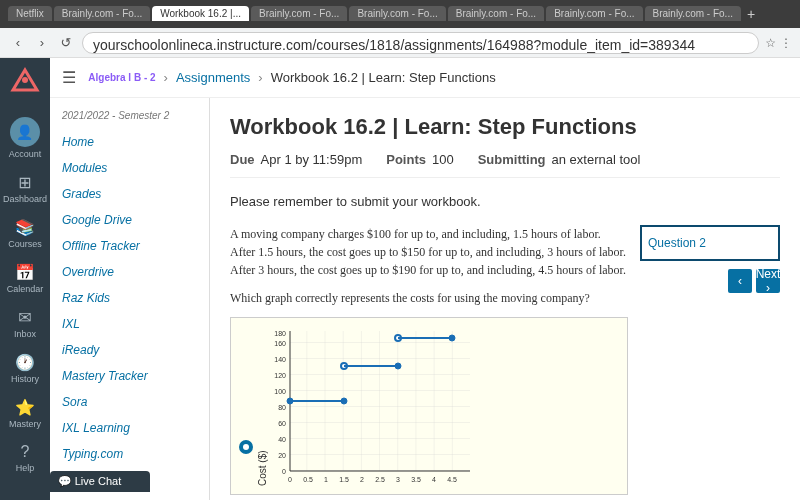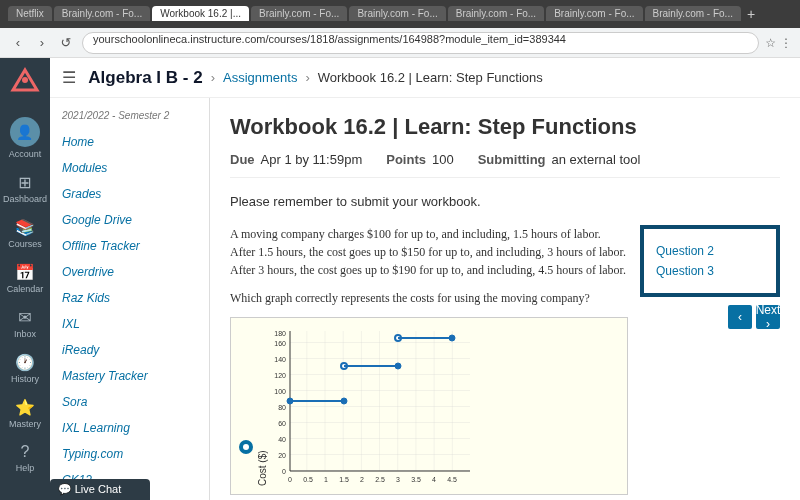--- a/index.html
+++ b/index.html
@@ -9,21 +9,21 @@
     .browser-chrome { background: #3c3c3c; height: 28px; display: flex; align-items: center; padding: 0 8px; gap: 4px; flex-shrink: 0; }
     .tab { background: #5a5a5a; color: #ccc; font-size: 10px; padding: 3px 8px; border-radius: 4px 4px 0 0; white-space: nowrap; overflow: hidden; text-overflow: ellipsis; max-width: 100px; height: 15px; display: flex; align-items: center; }
     .tab.active { background: #fff; color: #333; }
     .tabs-row { display: flex; gap: 2px; flex: 1; overflow: hidden; }
     .new-tab-btn { color: #ccc; font-size: 14px; cursor: pointer; padding: 0 4px; }
 
     
     .address-row { background: #f1f3f4; height: 30px; display: flex; align-items: center; padding: 0 8px; gap: 6px; border-bottom: 1px solid #ddd; flex-shrink: 0; }
     .nav-btns { display: flex; gap: 4px; }
     .nav-btn { width: 20px; height: 20px; border-radius: 50%; border: none; background: transparent; cursor: pointer; color: #555; font-size: 13px; display: flex; align-items: center; justify-content: center; }
-    .address-bar { flex: 1; height: 22px; background: #fff; border: 1px solid #ccc; border-radius: 11px; padding: 0 10px; font-size: 11px; color: #333; display: flex; align-items: flex-start; }
+    .address-bar { flex: 1; height: 22px; background: #fff; border: 1px solid #ccc; border-radius: 11px; padding: 0 10px; font-size: 14px; color: #333; display: flex; align-items: flex-end; }
     .addr-icons { display: flex; gap: 4px; color: #666; font-size: 12px; }
 
     
     .main-layout { display: flex; flex: 1; overflow: hidden; }
 
     
     .canvas-sidebar { width: 50px; background: #2d3b45; display: flex; flex-direction: column; align-items: center; padding-top: 8px; gap: 2px; flex-shrink: 0; }
     .canvas-nav-item { width: 44px; display: flex; flex-direction: column; align-items: center; padding: 6px 2px; cursor: pointer; color: #aab7c0; font-size: 9px; gap: 2px; border-radius: 4px; }
     .canvas-nav-icon { font-size: 16px; }
     .canvas-avatar { width: 30px; height: 30px; border-radius: 50%; background: #5b8fa8; display: flex; align-items: center; justify-content: center; color: #fff; font-size: 14px; }
@@ -32,21 +32,21 @@
     .course-sidebar { width: 160px; background: #fff; border-right: 1px solid #ddd; overflow-y: auto; flex-shrink: 0; padding: 8px 0; font-style: italic; }
     .course-sidebar-year { color: #777; font-size: 10px; padding: 4px 12px 8px; }
     .course-sidebar-item { padding: 6px 12px; cursor: pointer; color: #0770a3; font-size: 12px; }
 
     
     .content-area { flex: 1; overflow-y: auto; background: #fff; }
 
     
     .top-nav { height: 40px; background: #fff; border-bottom: 1px solid #eee; display: flex; align-items: center; padding: 0 12px; gap: 8px; flex-shrink: 0; }
     .hamburger { color: #555; font-size: 16px; cursor: pointer; margin-right: 4px; }
-    .course-title { color: #0f172a; font-size: 17px; font-weight: bold; cursor: pointer; }
+    .course-title { color: #8b5cf6; font-size: 10px; font-weight: bold; cursor: pointer; }
     .breadcrumb-sep { color: #888; }
     .breadcrumb-link { color: #0770a3; font-size: 13px; cursor: pointer; }
     .breadcrumb-current { color: #333; font-size: 13px; }
 
     
     .page-content { padding: 16px 20px; }
     .page-title { font-size: 22px; color: #333; margin-bottom: 12px; }
     .meta-row { display: flex; gap: 24px; align-items: flex-start; margin-bottom: 16px; padding-bottom: 10px; border-bottom: 1px solid #eee; }
     .meta-item { display: flex; gap: 6px; align-items: center; }
     .meta-label { font-weight: bold; color: #555; font-size: 13px; }
@@ -58,29 +58,29 @@
     .question-layout { display: flex; gap: 12px; }
     .question-main { flex: 1; }
     .question-sidebar { width: 140px; flex-shrink: 0; }
 
     .question-text { font-size: 12px; color: #333; line-height: 1.5; margin-bottom: 10px; font-family: Liberation Serif, serif; }
 
     
     .graph-container { background: #fffff0; border: 1px solid #ccc; padding: 8px; position: relative; }
 
     
-    .q-sidebar-box { border: 4px solid #0c4a6e; padding: 12px; }
+    .q-sidebar-box { border: 2px solid #0c4a6e; padding: 6px; }
     .q-sidebar-item { color: #0770a3; font-size: 12px; padding: 3px 0; cursor: pointer; }
 
     
     .q-nav { display: flex; justify-content: flex-end; gap: 4px; margin-top: 8px; }
     .q-nav-btn { width: 24px; height: 24px; background: #0770a3; color: #fff; border: none; cursor: pointer; font-size: 12px; display: flex; align-items: center; justify-content: center; border-radius: 2px; }
 
     
-    .live-chat { position: fixed; bottom: 0; left: 50px; width: 100px; background: #2d3b45; color: #fff; font-size: 11px; padding: 4px 8px; cursor: pointer; border-radius: 4px 4px 0 0; }
+    .live-chat { position: fixed; bottom: 8px; left: 50px; width: 100px; background: #2d3b45; color: #fff; font-size: 11px; padding: 4px 8px; cursor: pointer; border-radius: 4px 4px 0 0; }
 
     
     .graph-svg-container { display: flex; }
     .graph-y-label { writing-mode: vertical-rl; transform: rotate(180deg); font-size: 10px; color: #333; display: flex; align-items: center; margin-right: 2px; }
     .radio-circle { width: 14px; height: 14px; border-radius: 50%; border: 2px solid #0770a3; background: #0770a3; flex-shrink: 0; margin-top: 2px; position: relative; }
     .radio-circle::after { content: ''; width: 6px; height: 6px; background: #fff; border-radius: 50%; position: absolute; top: 2px; left: 2px; }
   </style>
 </head>
 <body>
 
@@ -279,21 +279,20 @@
                     <circle cx="182" cy="12" r="3" fill="#1a6eb5" stroke="#1a6eb5"></circle>
                   </svg>
                 </div>
 
               </div>
             </div>
 
             <div class="question-sidebar">
               <div class="q-sidebar-box">
                 <div class="q-sidebar-item">Question 2</div>
-                <div class="q-sidebar-item">Question 3</div>
               </div>
               <div class="q-nav">
                 <button class="q-nav-btn">‹</button>
                 <button class="q-nav-btn">Next ›</button>
               </div>
             </div>
           </div>
         </div>
 
       </div>

